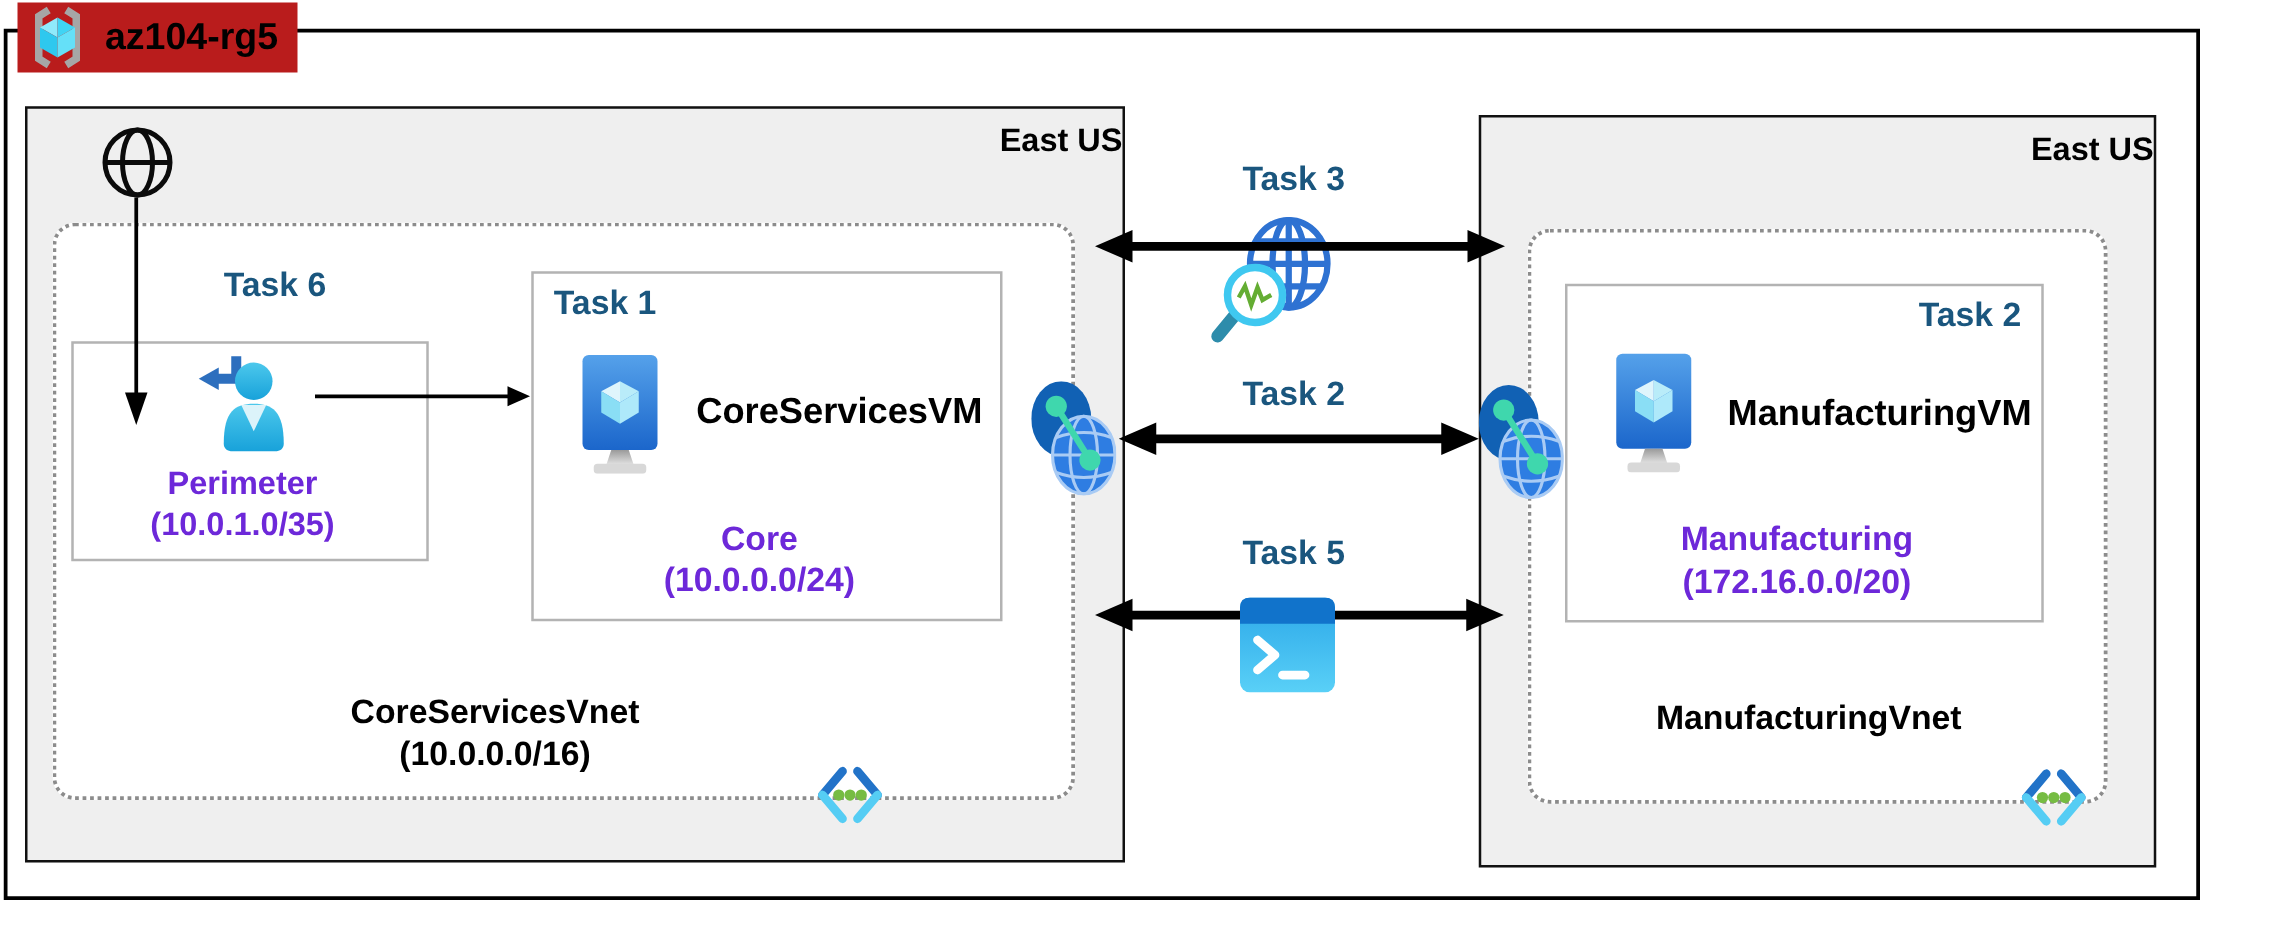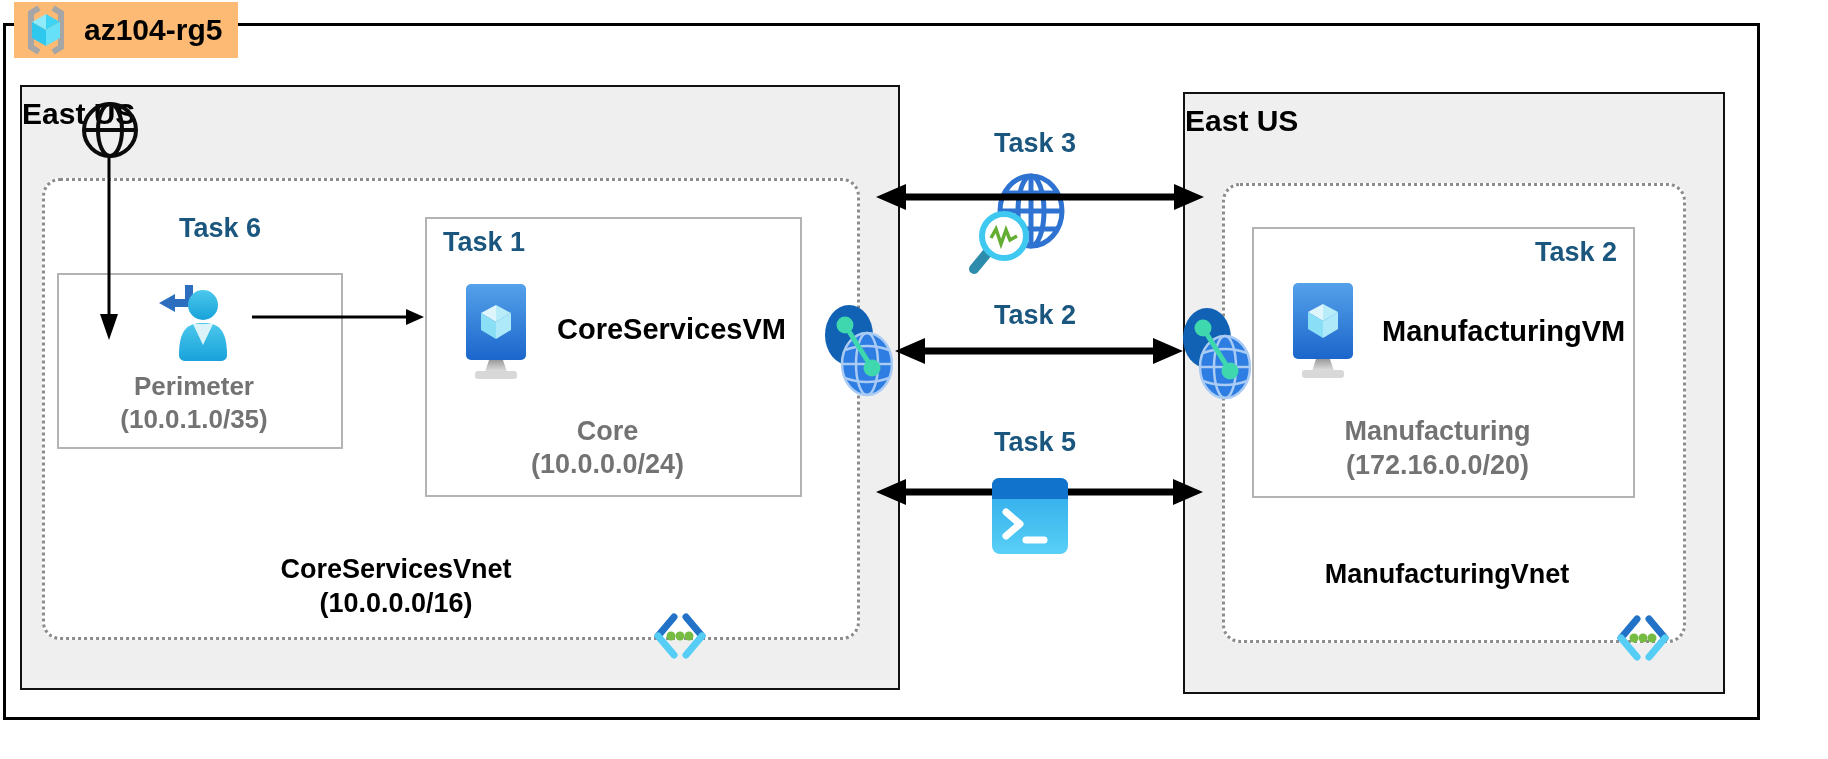--- a/index.html
+++ b/index.html
@@ -3,39 +3,39 @@
 <meta charset="utf-8">
 <style>
   html,body{margin:0;padding:0;background:#fff;}
   .canvas{
     position:relative;width:1828px;height:759px;background:#fff;overflow:hidden;
     font-family:"Liberation Sans", sans-serif;font-weight:700;color:#111;
   }
   .abs{position:absolute;}
   
   .rg-box{left:3px;top:23px;width:1757px;height:697px;border:3px solid #000;box-sizing:border-box;z-index:0;}
-  .rg-label{left:14px;top:2px;height:56px;display:flex;align-items:center;gap:10px;background:#fdba74;padding:0 16px 0 4px;z-index:6;}
+  .rg-label{left:14px;top:2px;height:56px;display:flex;align-items:center;gap:10px;background:#b91c1c;padding:0 16px 0 4px;z-index:6;}
   .rg-label .txt{font-size:30px;color:#000;}
   
   .region{background:#efefef;border:2px solid #111;box-sizing:border-box;z-index:1;}
   .region-left{left:20px;top:85px;width:880px;height:605px;}
   .region-right{left:1183px;top:92px;width:542px;height:602px;}
-  .region-title{position:absolute;left:0;right:0;top:10px;text-align:left;font-size:30px;color:#000;}
+  .region-title{position:absolute;left:0;right:0;top:10px;text-align:right;font-size:26px;color:#000;}
   
   .vnet{border:3px dotted #8c8c8c;border-radius:18px;background:#fff;box-sizing:border-box;z-index:2;}
   .vnet-left{left:42px;top:178px;width:818px;height:462px;}
   .vnet-right{left:1222px;top:183px;width:464px;height:460px;}
   
   .node-box{background:#fff;border:2px solid #b3b3b3;box-sizing:border-box;z-index:3;}
   .perimeter-box{left:57px;top:273px;width:286px;height:176px;}
   .task1-box{left:425px;top:217px;width:377px;height:280px;}
   .task2-box{left:1252px;top:227px;width:383px;height:271px;padding-left:16px;}
   .task-label{font-size:27px;color:#1a567e;z-index:3;}
   .tl-center{text-align:center;}
-  .caption{position:absolute;left:0;right:12px;text-align:center;font-size:26px;line-height:33px;color:#737373;}
+  .caption{position:absolute;left:0;right:12px;text-align:center;font-size:26px;line-height:33px;color:#6d28d9;}
   .vm-name{position:absolute;font-size:29px;color:#000;}
   .vnet-label{z-index:3;text-align:center;font-size:27px;line-height:34px;color:#000;}
   .icon{z-index:5;}
   .icon-under{z-index:3;}
   #arrows{left:0;top:0;width:1828px;height:759px;z-index:4;pointer-events:none;}
 </style>
 </head>
 <body>
 
 <div class="canvas">

